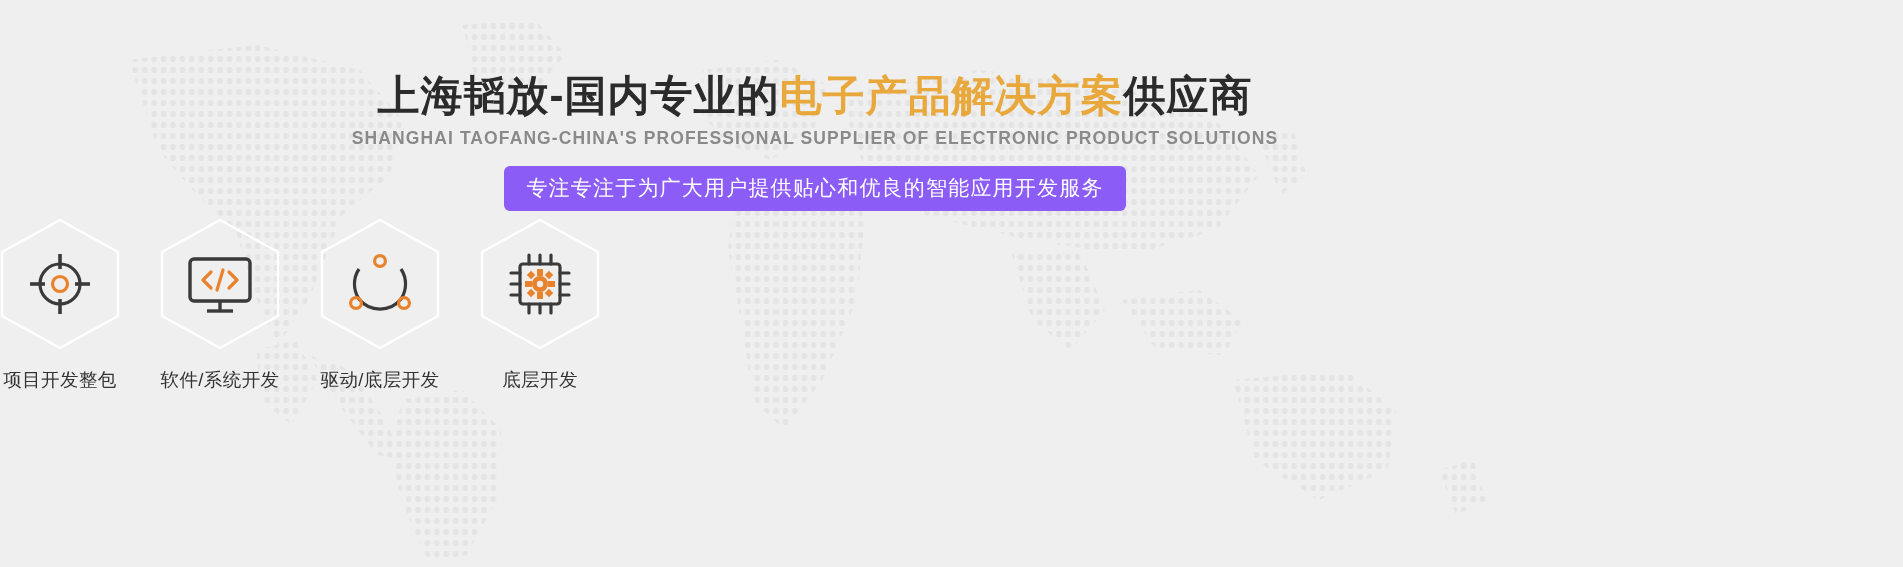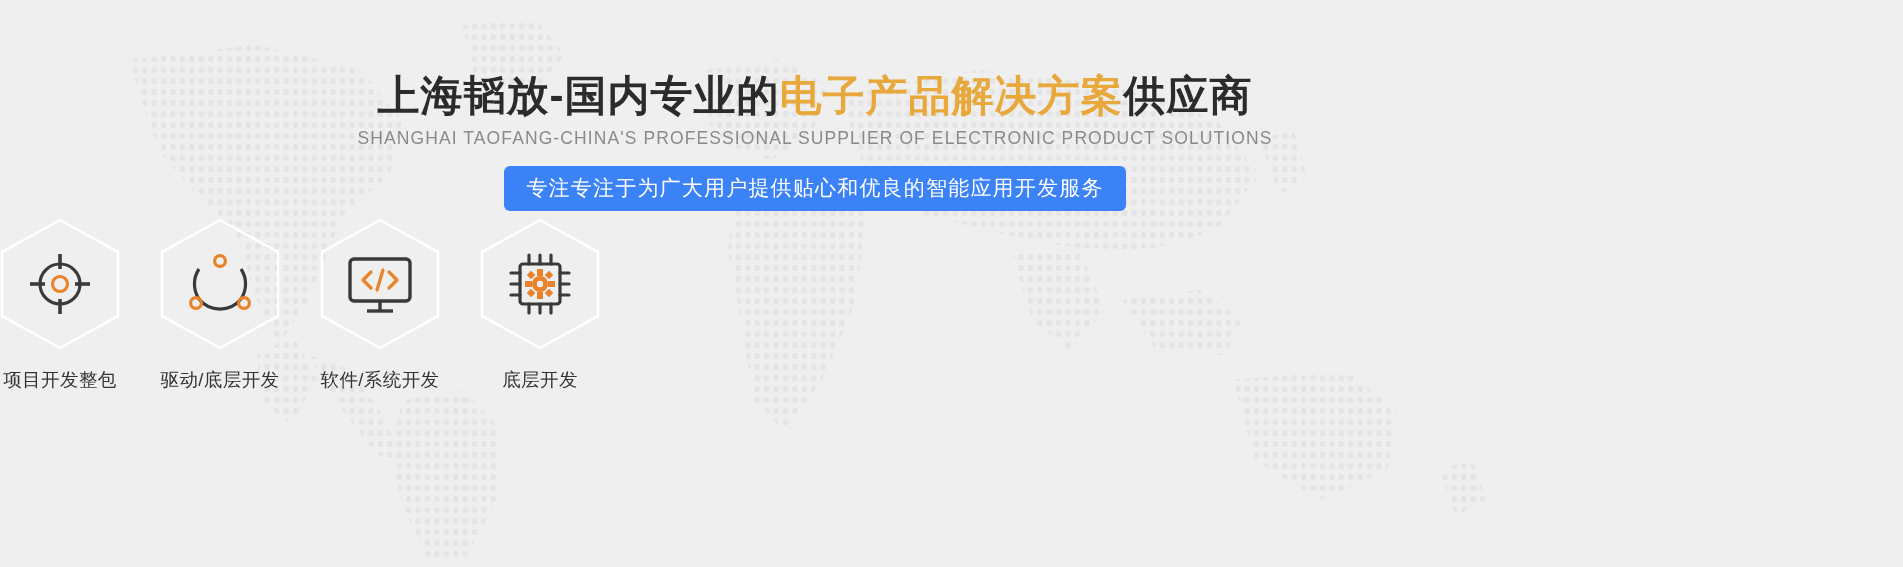--- a/index.html
+++ b/index.html
@@ -41,27 +41,27 @@
     white-space:nowrap;
   }
   .headline .hl-accent { color:#E8A83C; }
 
   .sub-en {
     margin-top:9px;
     font-size:17.5px;
     letter-spacing:1.1px;
     color:#8a8a8a;
     white-space:nowrap;
-    font-weight:400;
+    font-weight:700;
   }
 
   .badge-wrap { margin-top:17px; }
   .badge {
     display:inline-block;
-    background:#3b82f6;
+    background:#8b5cf6;
     color:#ffffff;
     font-size:21px;
     letter-spacing:1.2px;
     padding:8px 22px 9px 22px;
     border-radius:6px;
     white-space:nowrap;
   }
 
   
   .hex-row {
@@ -186,49 +186,49 @@
     </div>
 
 
     <div class="hex-item">
       <div class="hex">
         <svg class="hexframe" viewBox="0 0 120 132">
           <polygon points="60,2 118,34 118,98 60,130 2,98 2,34" fill="none" stroke="#ffffff" stroke-width="2.4"></polygon>
         </svg>
         <span class="glyph">
           <svg viewBox="0 0 66 66">
+            <rect x="3" y="8" width="60" height="42" rx="4" fill="none" stroke="#3a3a3a" stroke-width="3.4"></rect>
+            <line x1="33" y1="50" x2="33" y2="59" stroke="#3a3a3a" stroke-width="3.4"></line>
+            <line x1="20" y1="60" x2="46" y2="60" stroke="#3a3a3a" stroke-width="3.4"></line>
+            <polyline points="24,21 16,29 24,37" fill="none" stroke="#E8822B" stroke-width="3.2" stroke-linecap="round" stroke-linejoin="round"></polyline>
+            <polyline points="42,21 50,29 42,37" fill="none" stroke="#E8822B" stroke-width="3.2" stroke-linecap="round" stroke-linejoin="round"></polyline>
+            <line x1="36" y1="19" x2="30" y2="39" stroke="#E8822B" stroke-width="3.2" stroke-linecap="round"></line>
+          </svg>
+        </span>
+      </div>
+      <div class="hex-label">软件/系统开发</div>
+    </div>
+
+    <div class="hex-item">
+      <div class="hex">
+        <svg class="hexframe" viewBox="0 0 120 132">
+          <polygon points="60,2 118,34 118,98 60,130 2,98 2,34" fill="none" stroke="#ffffff" stroke-width="2.4"></polygon>
+        </svg>
+        <span class="glyph">
+          <svg viewBox="0 0 66 66">
             <path d="M12 18 A27 27 0 0 0 12 48" fill="none" stroke="#3a3a3a" stroke-width="3.2"></path>
             <path d="M54 18 A27 27 0 0 1 54 48" fill="none" stroke="#3a3a3a" stroke-width="3.2"></path>
             <path d="M12 48 A27 27 0 0 0 54 48" fill="none" stroke="#3a3a3a" stroke-width="3.2"></path>
             <circle cx="33" cy="10" r="5.4" fill="none" stroke="#E8822B" stroke-width="3.2"></circle>
             <circle cx="9" cy="52" r="5.4" fill="none" stroke="#E8822B" stroke-width="3.2"></circle>
             <circle cx="57" cy="52" r="5.4" fill="none" stroke="#E8822B" stroke-width="3.2"></circle>
           </svg>
         </span>
       </div>
       <div class="hex-label">驱动/底层开发</div>
-    </div>
-
-    <div class="hex-item">
-      <div class="hex">
-        <svg class="hexframe" viewBox="0 0 120 132">
-          <polygon points="60,2 118,34 118,98 60,130 2,98 2,34" fill="none" stroke="#ffffff" stroke-width="2.4"></polygon>
-        </svg>
-        <span class="glyph">
-          <svg viewBox="0 0 66 66">
-            <rect x="3" y="8" width="60" height="42" rx="4" fill="none" stroke="#3a3a3a" stroke-width="3.4"></rect>
-            <line x1="33" y1="50" x2="33" y2="59" stroke="#3a3a3a" stroke-width="3.4"></line>
-            <line x1="20" y1="60" x2="46" y2="60" stroke="#3a3a3a" stroke-width="3.4"></line>
-            <polyline points="24,21 16,29 24,37" fill="none" stroke="#E8822B" stroke-width="3.2" stroke-linecap="round" stroke-linejoin="round"></polyline>
-            <polyline points="42,21 50,29 42,37" fill="none" stroke="#E8822B" stroke-width="3.2" stroke-linecap="round" stroke-linejoin="round"></polyline>
-            <line x1="36" y1="19" x2="30" y2="39" stroke="#E8822B" stroke-width="3.2" stroke-linecap="round"></line>
-          </svg>
-        </span>
-      </div>
-      <div class="hex-label">软件/系统开发</div>
     </div>
 
 
     <div class="hex-item">
       <div class="hex">
         <svg class="hexframe" viewBox="0 0 120 132">
           <polygon points="60,2 118,34 118,98 60,130 2,98 2,34" fill="none" stroke="#ffffff" stroke-width="2.4"></polygon>
         </svg>
         <span class="glyph">
           <svg viewBox="0 0 66 66">

